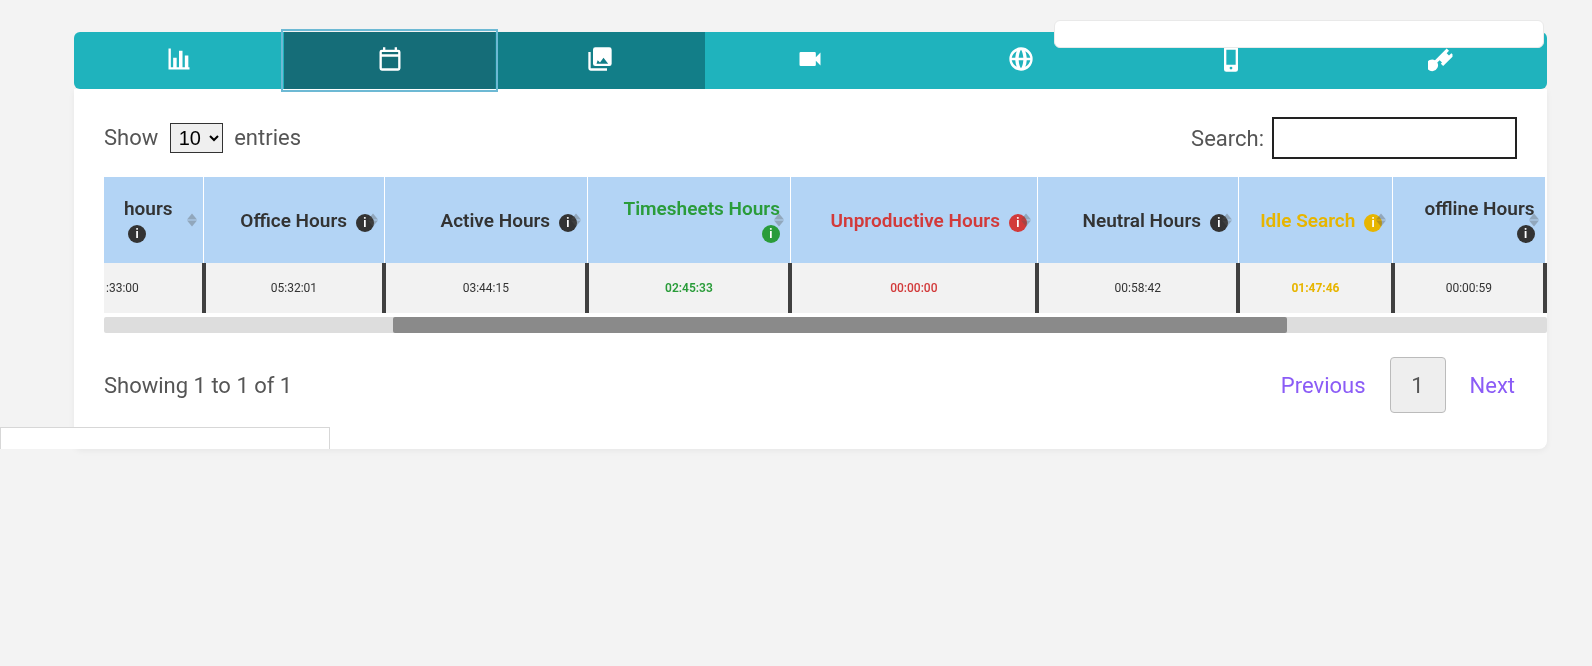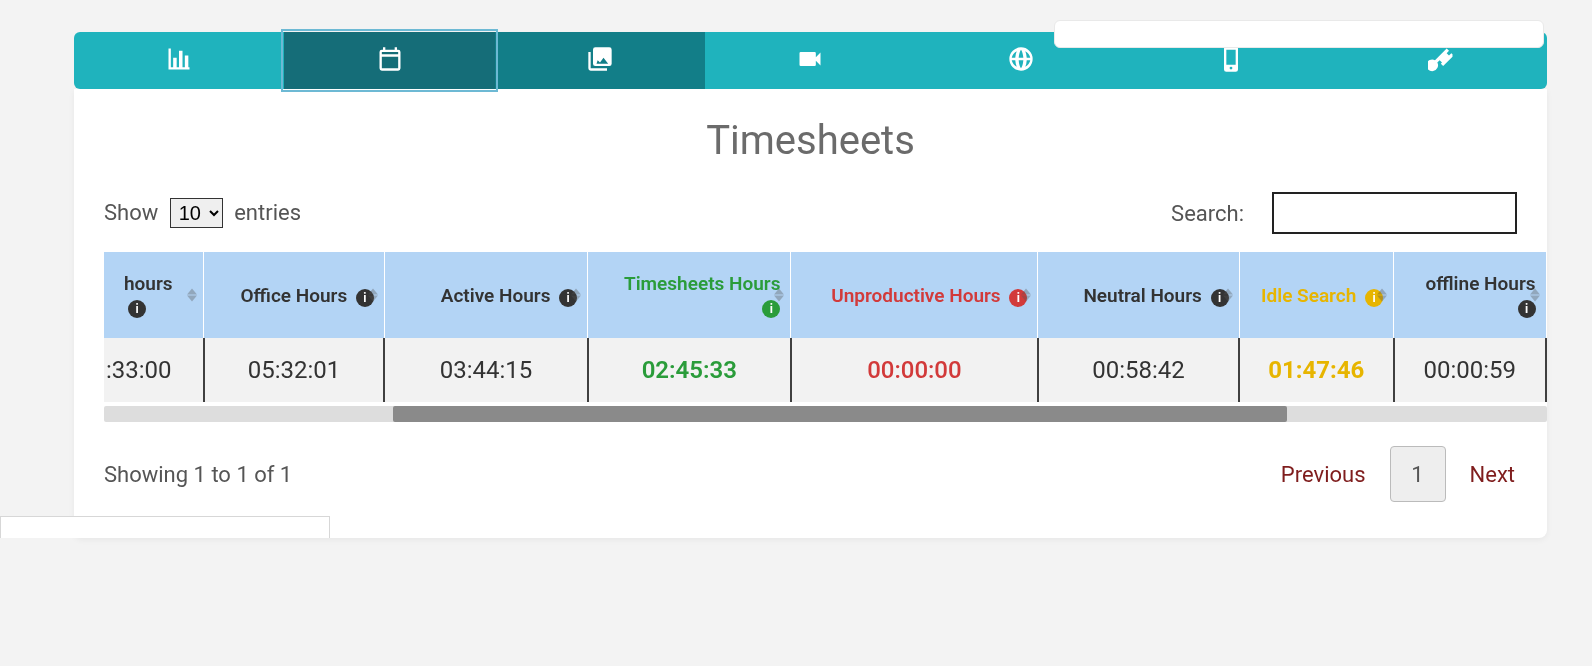--- a/index.html
+++ b/index.html
@@ -80,21 +80,21 @@
     padding: 0 30px 18px 30px;
     font-size: 22px;
     color: #555;
   }
   .controls select {
     font-size: 20px;
     padding: 2px 4px;
     border: 1px solid #333;
     margin: 0 6px;
   }
-  .search-wrap { display:flex; align-items:center; gap:28px; }
+  .search-wrap { display:flex; align-items:center; gap:8px; }
   .search-wrap input {
     width: 245px;
     height: 42px;
     border: 2px solid #222;
     padding: 4px 8px;
     font-size: 18px;
   }
   
   .table-scroll {
     overflow-x: hidden;
@@ -126,24 +126,24 @@
     display:flex; flex-direction:column; gap:1px; opacity:.35;
   }
   thead th .sort span{
     width:0;height:0;border-left:5px solid transparent;border-right:5px solid transparent;
   }
   thead th .sort .up{border-bottom:6px solid #555;}
   thead th .sort .dn{border-top:6px solid #555;}
   tbody td {
     background:#f2f2f2;
     text-align:center;
-    font-size:24px;
+    font-size:12px;
     padding:18px 10px;
     color:#333;
-    border-right:2px solid #404040;
+    border-right:4px solid #404040;
   }
   .c-green  { color:#2a9c3a; font-weight:600; }
   .c-red    { color:#d23a3a; font-weight:500; }
   .c-yellow { color:#e7b500; font-weight:700; }
   th.c-green-h  { color:#2a9c3a; }
   th.c-red-h    { color:#d23a3a; }
   th.c-yellow-h { color:#e7b500; }
   th.c-green-h .info{background:#2a9c3a;}
   th.c-red-h .info{background:#d23a3a;}
   th.c-yellow-h .info{background:#e7b500;}
@@ -166,21 +166,21 @@
     display:flex;justify-content:space-between;align-items:center;
     padding: 24px 32px 0 30px;
     font-size:22px;color:#555;
   }
   .pager{display:flex;align-items:center;gap:24px;}
   .pager .page-btn{
     border:1px solid #bbb;background:#eee;
     width:56px;height:56px;display:flex;align-items:center;justify-content:center;
     font-size:22px;color:#555;border-radius:4px;
   }
-  .pager .nav{color:#7f1d1d;cursor:pointer;}
+  .pager .nav{color:#8b5cf6;cursor:pointer;}
 
   
   .bottom-ghost{
     position:absolute;left:0;bottom:0;
     width:330px;height:22px;background:#fff;
     border:1px solid #d7d7d7;border-bottom:none;
   }
 </style>
 </head>
 <body>
@@ -234,21 +234,20 @@
     <div class="tab">
       <span>
         <svg viewBox="0 0 24 24">
             <path d="M21 10l-8 8-2-2 1-1-2-2-2 2a5 5 0 1 1-2-2l10-10 2 2-2 2 2 2 2-2 1 1z"></path>
           </svg>
       </span>
     </div>
   </div>
 
   <div class="card">
-    <h1>Timesheets</h1>
 
     <div class="controls">
       <div>
         <span>Show</span>
         <select>
           <option>10</option>
         </select>
         <span>entries</span>
       </div>
       <div class="search-wrap">

